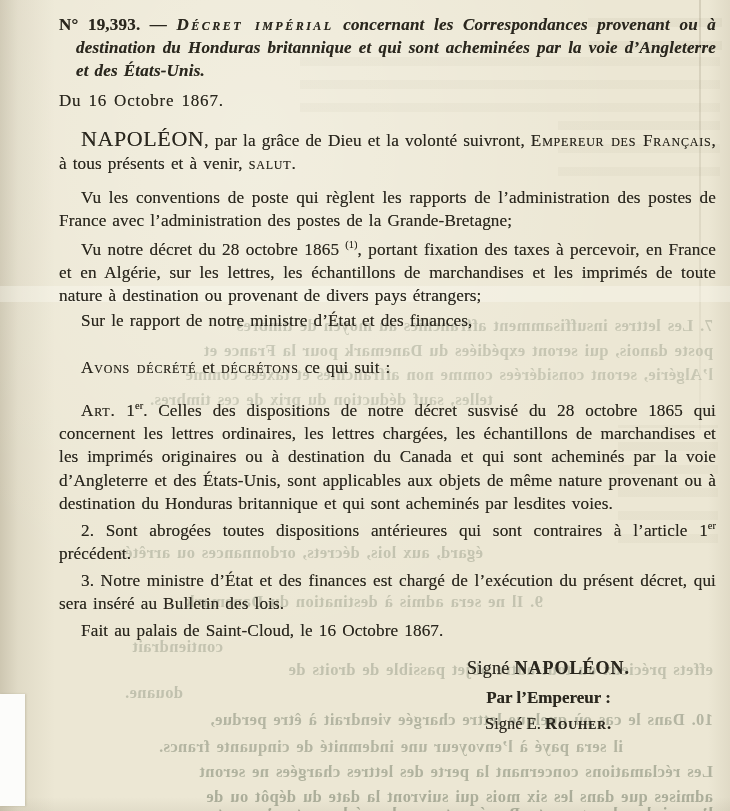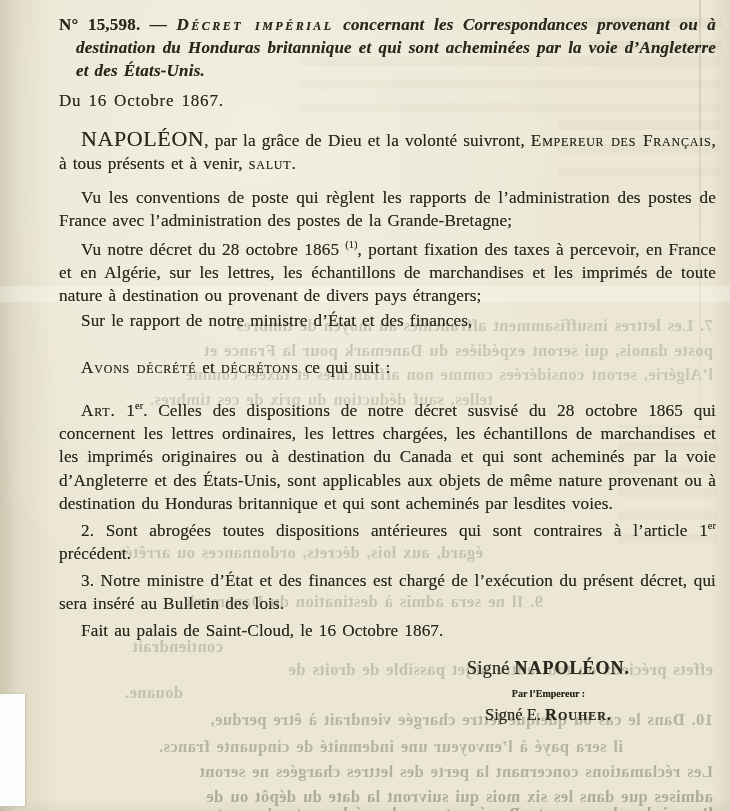--- a/index.html
+++ b/index.html
@@ -54,21 +54,21 @@
   [data-pname="rapport"]{margin-top:1px;}
   [data-pname="avons"]{margin-top:24px;}
   [data-pname="article-1"]{margin-top:19px;}
   [data-pname="article-2"]{margin-top:3px;}
   [data-pname="article-3"]{margin-top:3px;}
   [data-pname="closing"]{margin-top:4px; text-align:left;}
 
   .sig{margin:15px 0 0 322px; width:335px; text-align:center;}
   .sig-emp{font-size:18px; letter-spacing:0.3px;}
   .sig-emp .name{font-weight:bold; letter-spacing:1px;}
-  .sig-par{margin-top:9px; font-size:10px; font-weight:bold;}
+  .sig-par{margin-top:9px; font-size:17px; font-weight:bold;}
   .sig-min{margin-top:8px; font-size:15.5px; font-style:italic; font-weight:bold; letter-spacing:0.3px;}
   .sig-rou{margin-top:6px; font-size:16.5px;}
   .sig-rou .name{font-variant:small-caps; font-weight:bold; letter-spacing:1px;text-align:center;}
 </style>
 </head>
 <body>
 
 <div class="page">
 
   <div class="bleed-layer">
@@ -91,21 +91,21 @@
   <div class="smudge smudge-2"></div>
   <div class="smudge smudge-3"></div>
   <div class="smudge smudge-4"></div>
   <div class="crease"></div>
   <div class="light-band"></div>
   <div class="corner-white"></div>
 
   <div class="col">
 
     <p class="hdr">
-      <span class="num">N° 15,598.</span><span class="num"> — </span><span class="sc-title">Décret impérial</span><span> concernant les Correspondances provenant ou à destination du Honduras britannique et qui sont acheminées par la voie d’Angleterre et des États-Unis.</span>
+      <span class="num">N° 19,393.</span><span class="num"> — </span><span class="sc-title">Décret impérial</span><span> concernant les Correspondances provenant ou à destination du Honduras britannique et qui sont acheminées par la voie d’Angleterre et des États-Unis.</span>
     </p>
 
     <p class="date-line">Du 16 Octobre 1867.</p>
 
     <div>
         <p class="para" data-pname="preamble"><span class="caps">Napoléon</span><span>, par la grâce de Dieu et la volonté suivront, </span><span class="sc">Empereur des Français</span><span>, à tous présents et à venir, </span><span class="sc">salut.</span></p>
         <p class="para" data-pname="vu-conventions"><span>Vu les conventions de poste qui règlent les rapports de l’administration des postes de France avec l’administration des postes de la Grande-Bretagne;</span></p>
         <p class="para" data-pname="vu-decret"><span>Vu notre décret du 28 octobre 1865 </span><sup>(1)</sup><span>, portant fixation des taxes à percevoir, en France et en Algérie, sur les lettres, les échantillons de marchandises et les imprimés de toute nature à destination ou provenant de divers pays étrangers;</span></p>
         <p class="para" data-pname="rapport"><span>Sur le rapport de notre ministre d’État et des finances,</span></p>
         <p class="para" data-pname="avons"><span class="sc">Avons décrété</span><span> et </span><span class="sc">décrétons</span><span> ce qui suit :</span></p>

